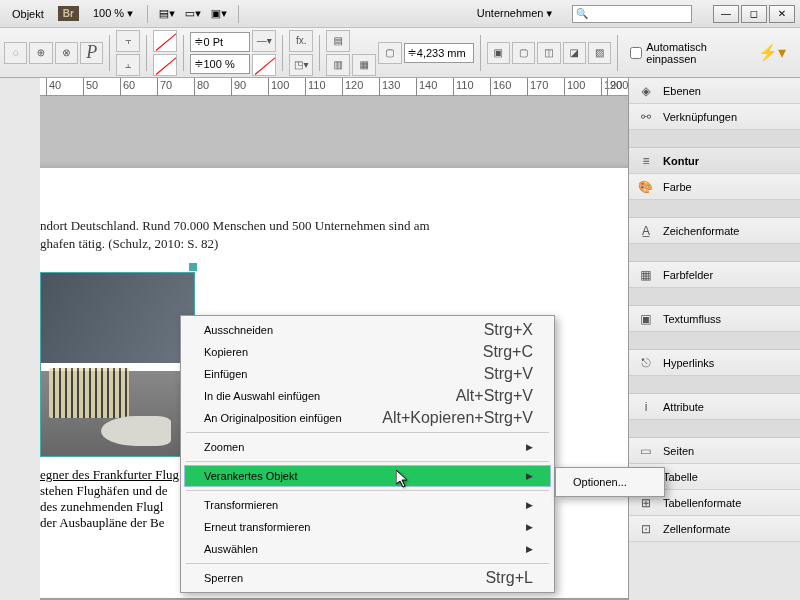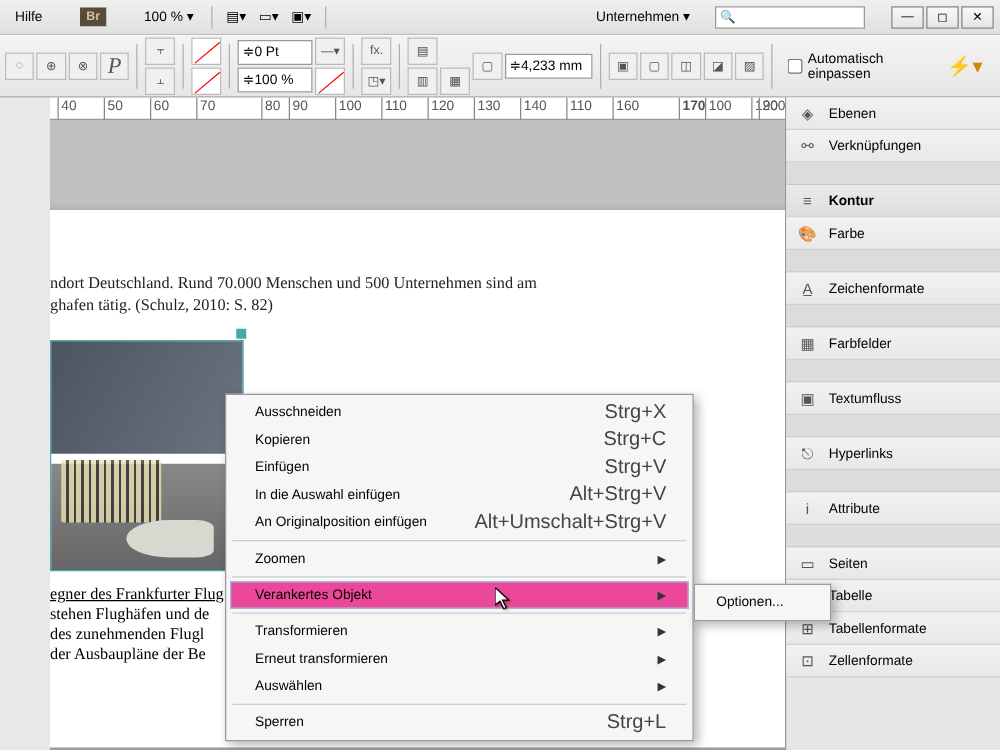--- a/index.html
+++ b/index.html
@@ -1,19 +1,19 @@
 <!DOCTYPE html>
 <html><head>
 <meta charset="utf-8">
 <style>
 * { margin: 0; padding: 0; box-sizing: border-box; font-family: "Segoe UI", Tahoma, sans-serif; font-size: 11px; }
 body { background: #e8e8e8; width: 800px; height: 600px; overflow: hidden; position: relative; }
 .titlebar { height: 28px; background: linear-gradient(#f0f0f0,#e0e0e0); display: flex; align-items: center; padding: 0 4px; border-bottom: 1px solid #c0c0c0; }
 .titlebar .help { padding: 0 8px; }
-.titlebar .br-badge { background: #5a4a3a; color: #d0c0a0; padding: 2px 5px; font-weight: bold; font-size: 10px; margin: 0 22px; }
+.titlebar .br-badge { background: #5a4a3a; color: #d0c0a0; padding: 2px 5px; font-weight: bold; font-size: 10px; margin: 0 6px; }
 .titlebar .zoom { padding: 0 8px; }
 .titlebar .sep { width: 1px; height: 18px; background: #b0b0b0; margin: 0 6px; }
 .titlebar .tool-icon { width: 22px; height: 20px; display: inline-flex; align-items: center; justify-content: center; margin: 0 2px; border: 1px solid transparent; }
 .titlebar .workspace { padding: 0 10px; }
 .titlebar .search { width: 120px; height: 18px; border: 1px solid #999; background: #fff; display: flex; align-items: center; padding: 0 3px; margin-left: 10px; }
 .titlebar .search .mag { font-size: 10px; color: #888; }
 .titlebar .winbtn { width: 26px; height: 18px; border: 1px solid #888; background: linear-gradient(#fafafa,#e4e4e4); margin: 0 1px; display: flex; align-items: center; justify-content: center; font-size: 10px; }
 .toolbar { height: 50px; background: linear-gradient(#f4f4f4,#e6e6e6); border-bottom: 1px solid #aaa; display: flex; align-items: center; padding: 0 4px; gap: 2px; }
 .toolbar .btn { width: 24px; height: 22px; border: 1px solid #bbb; background: #f0f0f0; display: inline-flex; align-items: center; justify-content: center; font-size: 10px; color: #555; }
 .toolbar .diag { width: 24px; height: 22px; border: 1px solid #bbb; background: #fff; position: relative; }
@@ -37,36 +37,36 @@
 .page .image-frame .ground { position:absolute; left:0; bottom:0; right:0; height:85px; background:linear-gradient(#888,#666); }
 .page .caption { margin-top: 10px; font-size: 13px; font-family: Georgia, serif; text-decoration: underline; }
 .page .more-text { font-size: 13px; font-family: Georgia, serif; }
 .panels { width: 172px; background: #e6e6e6; border-left: 1px solid #999; overflow-y: auto; }
 .panel-item { height: 26px; display: flex; align-items: center; padding: 0 8px; gap: 8px; border-bottom: 1px solid #d0d0d0; background: linear-gradient(#f2f2f2,#e8e8e8); }
 .panel-item .picon { width: 18px; height: 18px; display: flex; align-items: center; justify-content: center; font-size: 12px; color: #555; }
 .panel-item.hdr { background: linear-gradient(#eaeaea,#dedede); font-weight: bold; }
 .panel-spacer { height: 18px; background: #dcdcdc; border-bottom: 1px solid #c8c8c8; }
 .context-menu { position: absolute; left: 180px; top: 315px; width: 375px; background: #f6f6f6; border: 1px solid #999; box-shadow: 3px 3px 8px rgba(0,0,0,0.3); padding: 3px; z-index: 100; }
 .context-menu .mi { height: 22px; display: flex; align-items: center; padding: 0 18px 0 20px; }
-.context-menu .mi:hover, .context-menu .mi.hover { background: #ec4899; border: 1px solid #a0c0e0; padding: 0 17px 0 19px; }
+.context-menu .mi:hover, .context-menu .mi.hover { background: #22c55e; border: 1px solid #a0c0e0; padding: 0 17px 0 19px; }
 .context-menu .mi .lbl { flex: 1; }
 .context-menu .mi .cut { color: #444; font-size: 16px; }
 .context-menu .mi .arrow { font-size: 9px; color: #333; }
 .context-menu .msep { height: 1px; background: #ccc; margin: 3px 2px; }
 .sub-menu { position: absolute; left: 555px; top: 467px; width: 110px; background: #f6f6f6; border: 1px solid #999; box-shadow: 3px 3px 8px rgba(0,0,0,0.3); padding: 3px; z-index: 101; }
 .sub-menu .mi { height: 22px; display: flex; align-items: center; padding: 0 14px; }
 .cursor { position: absolute; left: 396px; top: 470px; z-index: 102; pointer-events: none; }
 .cursor svg { filter: drop-shadow(1px 1px 1px rgba(0,0,0,0.4)); }
 .lightning { margin-left: auto; margin-right: 10px; font-size: 16px; color: #c80; }
 </style>
 </head>
 <body>
 
 <div class="titlebar">
-  <span class="help">Hilfe</span>
+  <span class="help">Objekt</span>
   <span class="br-badge">Br</span>
   <span class="zoom"><span>100 %</span> ▾</span>
   <span class="sep"></span>
   <span class="tool-icon">▤▾</span>
   <span class="tool-icon">▭▾</span>
   <span class="tool-icon">▣▾</span>
   <span class="sep"></span>
   <div style="flex:1"></div>
   <span class="workspace"><span>Unternehmen</span> ▾</span>
   <span class="search">
@@ -131,30 +131,30 @@
   <span class="lightning">⚡▾</span>
 </div>
 
 <div class="main">
   <div class="doc-area">
     <div class="ruler-h" id="ruler">
         <div class="tick" style="left: 6px;">40</div>
         <div class="tick" style="left: 43px;">50</div>
         <div class="tick" style="left: 80px;">60</div>
         <div class="tick" style="left: 117px;">70</div>
-        <div class="tick" style="left: 169px;">80</div>
+        <div class="tick" style="left: 154px;">80</div>
         <div class="tick" style="left: 191px;">90</div>
         <div class="tick" style="left: 228px;">100</div>
         <div class="tick" style="left: 265px;">110</div>
         <div class="tick" style="left: 302px;">120</div>
         <div class="tick" style="left: 339px;">130</div>
         <div class="tick" style="left: 376px;">140</div>
         <div class="tick" style="left: 413px;">110</div>
         <div class="tick" style="left: 450px;">160</div>
-        <div class="tick" style="left: 503px; font-weight: bold;">170</div>
+        <div class="tick" style="left: 487px;">170</div>
         <div class="tick" style="left: 524px;">100</div>
         <div class="tick" style="left: 561px;">190</div>
         <div class="tick" style="left: 567px;">200</div>
       </div>
     <div class="page">
       <div class="text-line">ndort Deutschland. Rund 70.000 Menschen und 500 Unternehmen sind am</div>
       <div class="text-line">ghafen tätig. (Schulz, 2010: S. 82)</div>
       <div class="image-frame">
         <div class="building"></div>
         <div class="ground"></div>
@@ -242,21 +242,21 @@
     <div class="mi">
       <span class="lbl">Einfügen</span>
       <span class="cut">Strg+V</span>
     </div>
     <div class="mi">
       <span class="lbl">In die Auswahl einfügen</span>
       <span class="cut">Alt+Strg+V</span>
     </div>
     <div class="mi">
       <span class="lbl">An Originalposition einfügen</span>
-      <span class="cut">Alt+Umschalt+Strg+V</span>
+      <span class="cut">Alt+Kopieren+Strg+V</span>
     </div>
     <div class="msep"></div>
     <div class="mi">
       <span class="lbl">Zoomen</span>
       <span class="arrow">▶</span>
     </div>
     <div class="msep"></div>
     <div class="mi hover">
       <span class="lbl">Verankertes Objekt</span>
       <span class="arrow">▶</span>

